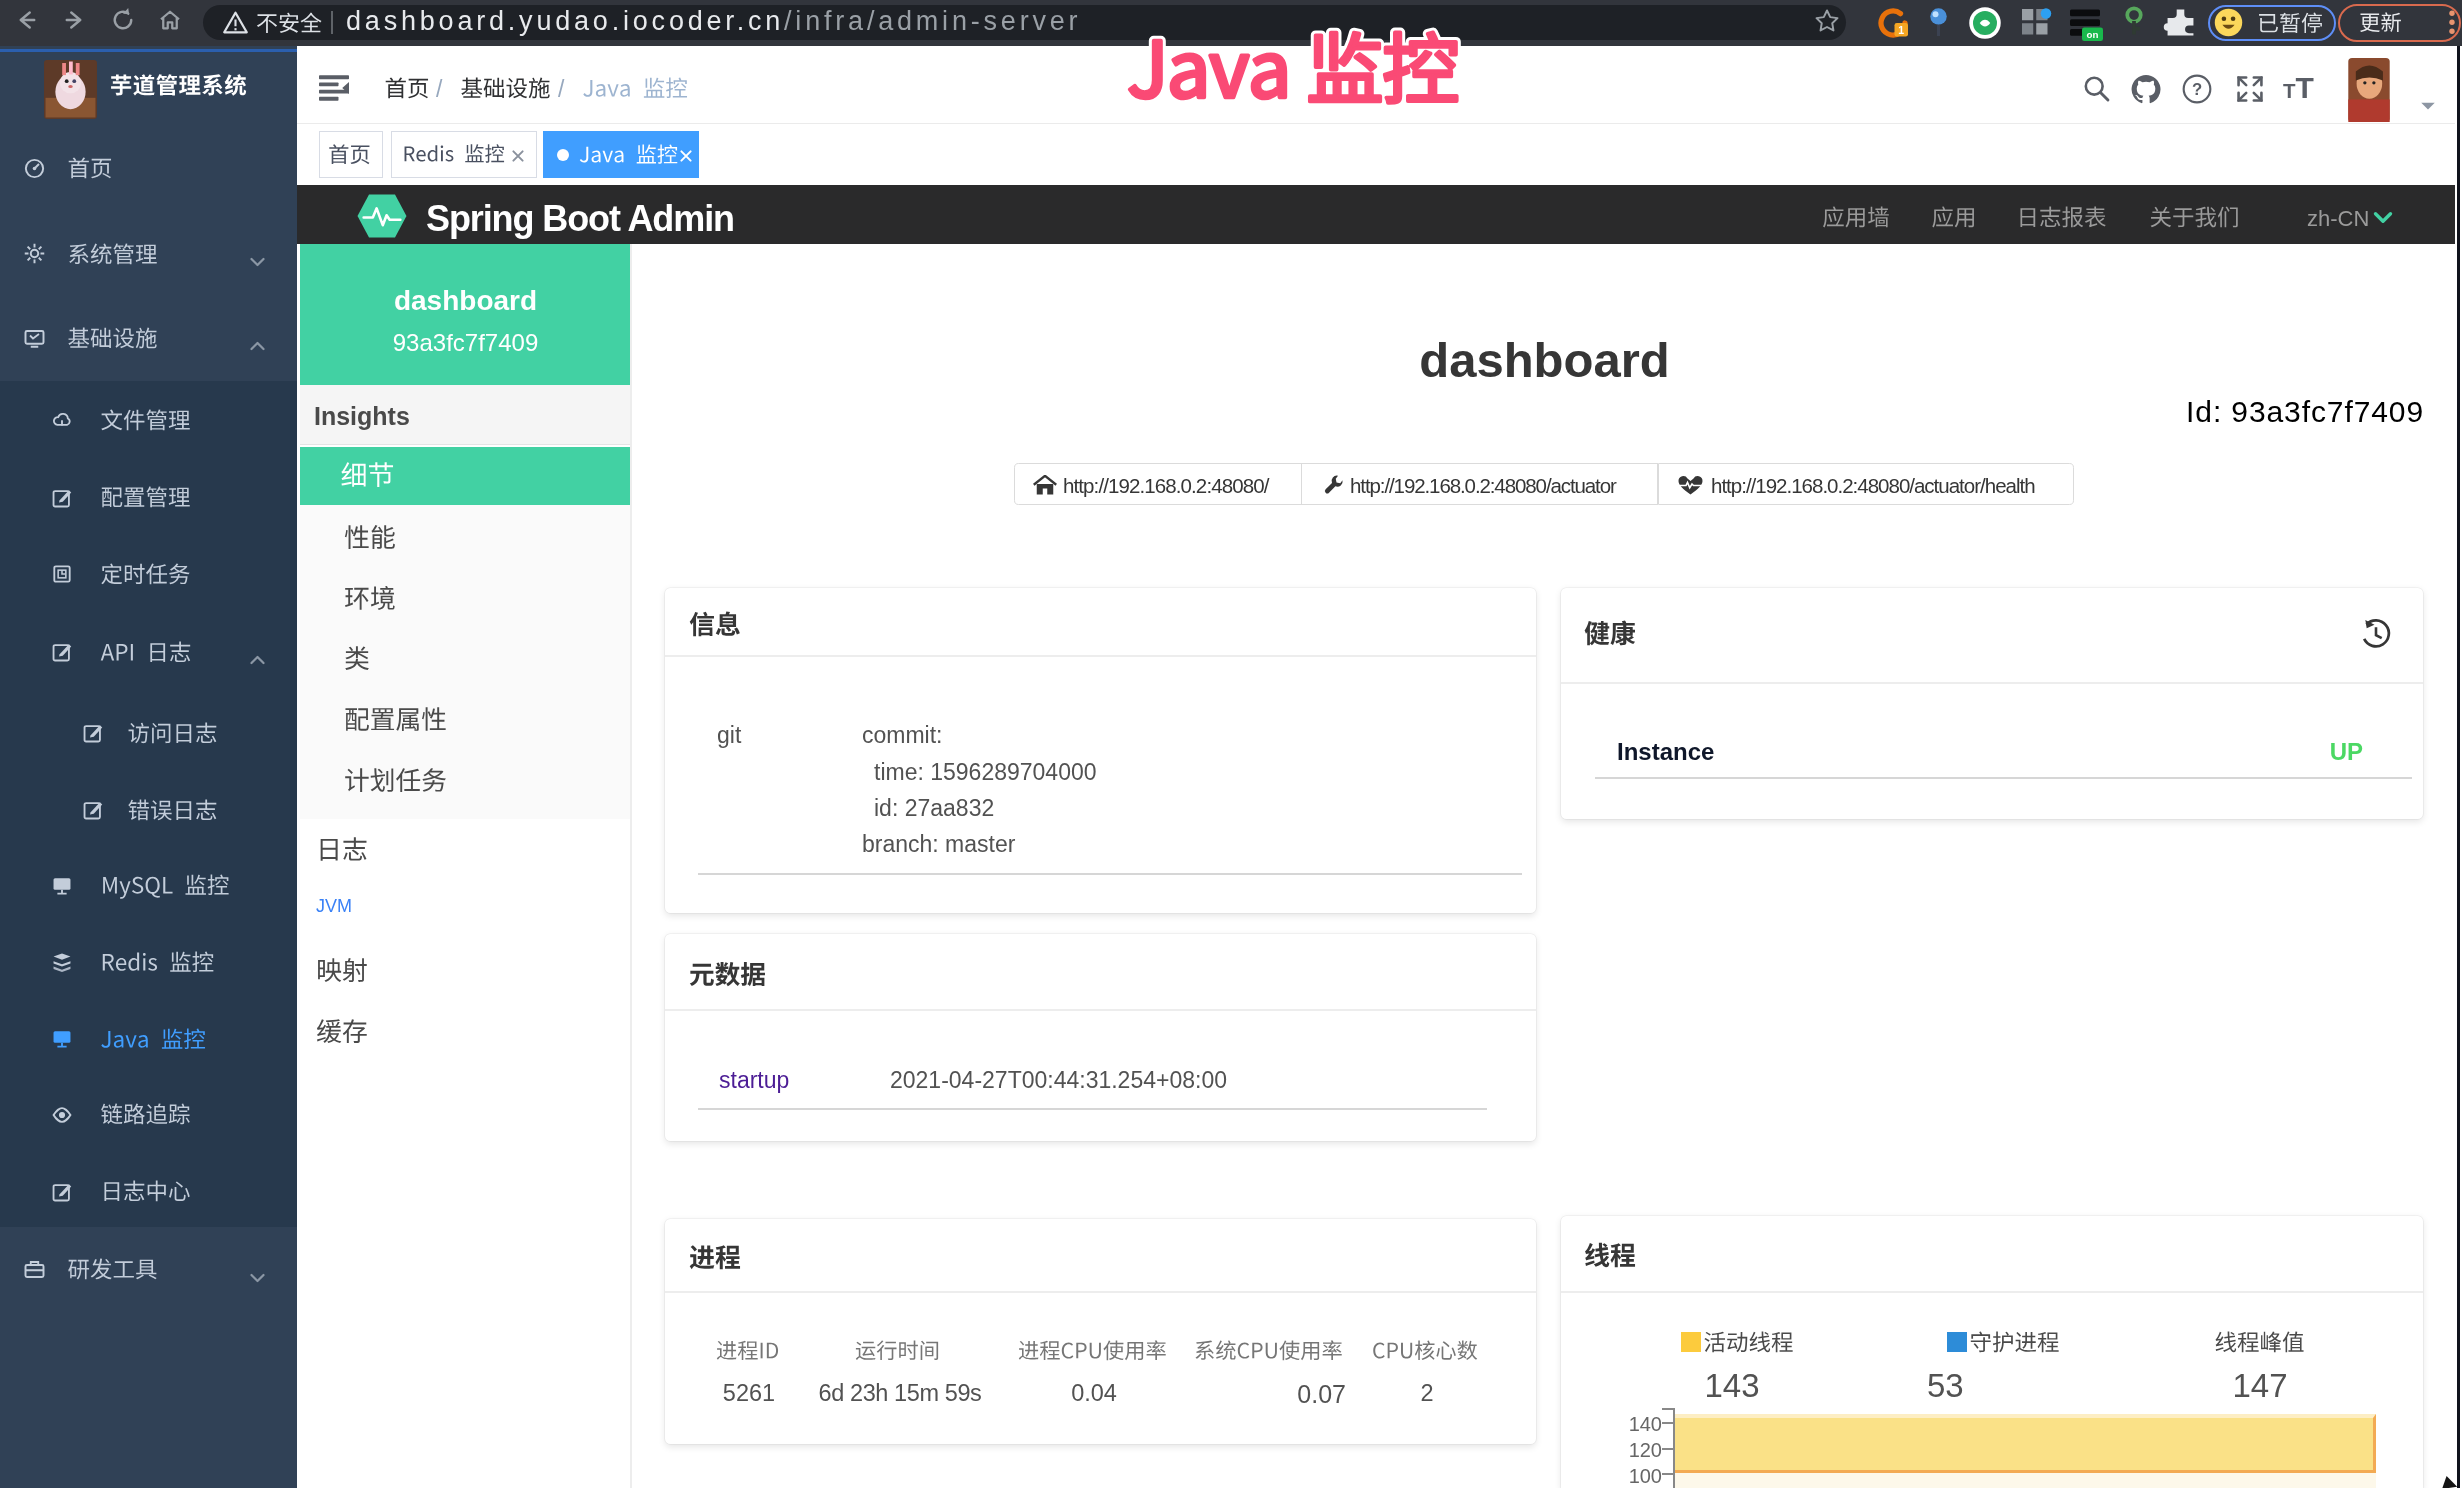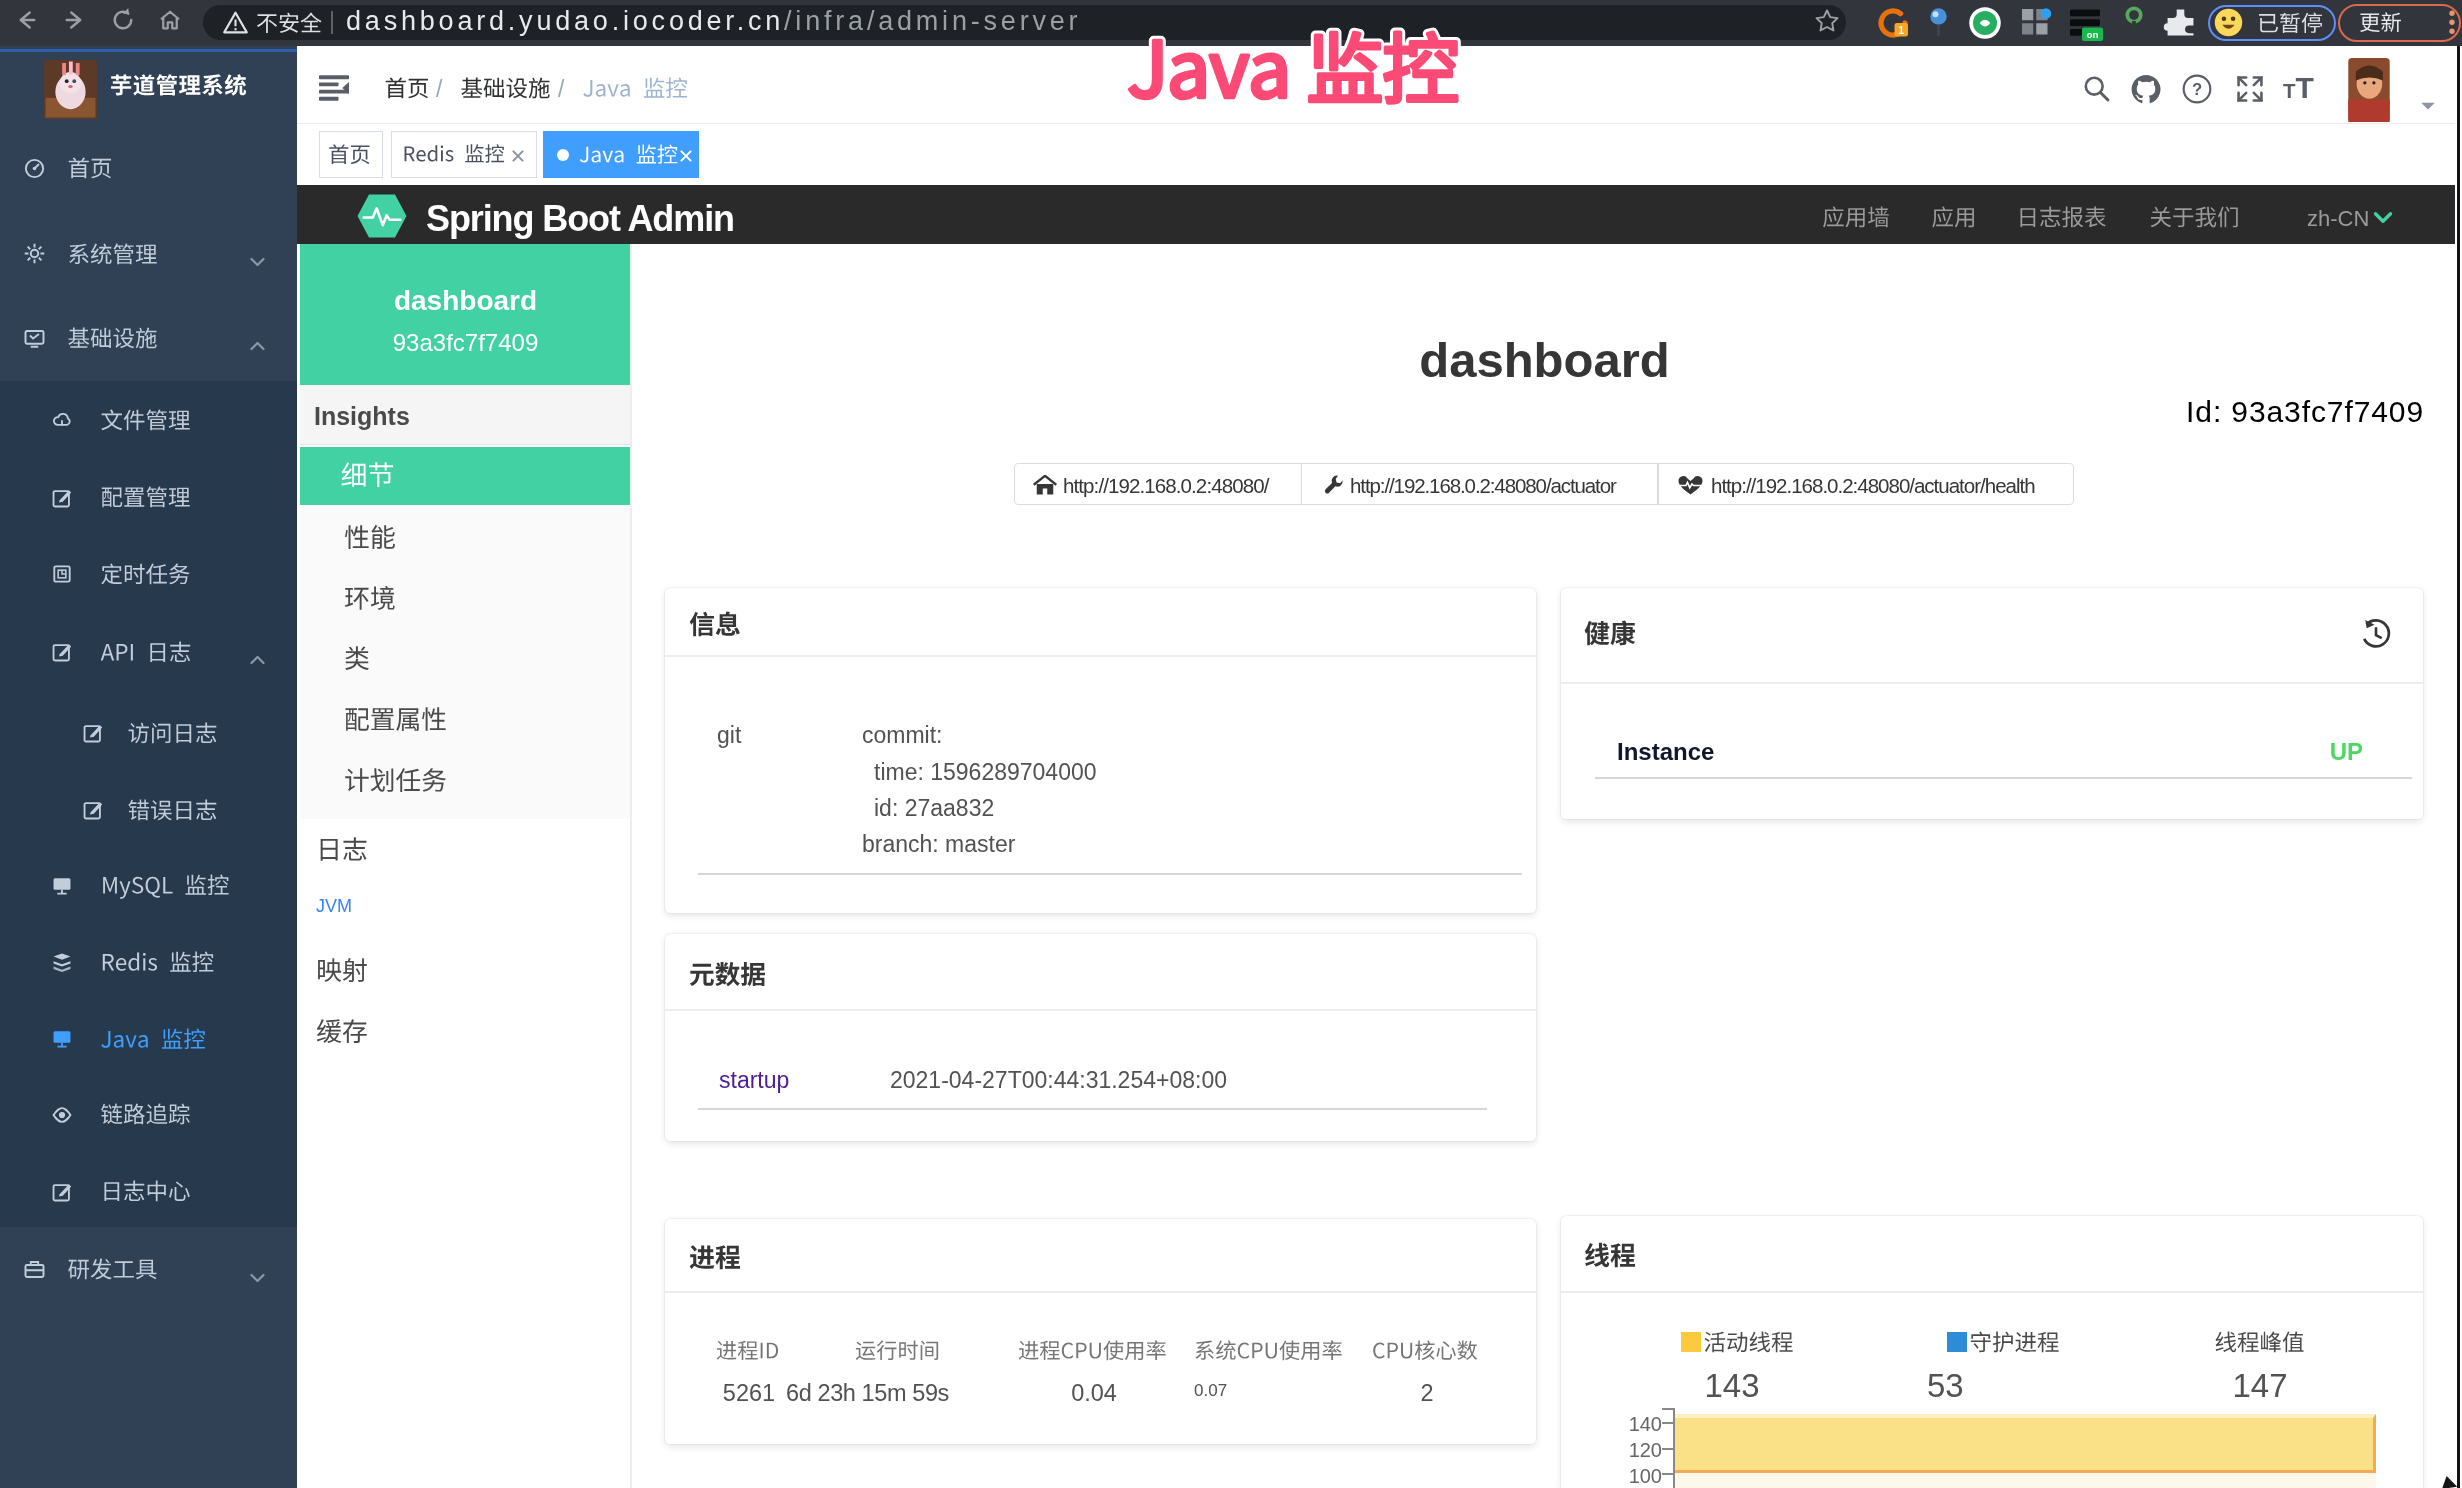--- a/index.html
+++ b/index.html
@@ -305,23 +305,23 @@
 
 <div class="a" style="left:665px;top:934px;width:871px;height:207px;background:#fff;border-radius:5.3px;box-shadow:0 2.3px 7.6px rgba(0,0,0,.1),0 0 0 0.8px rgba(0,0,0,.05)"></div>
 <div class="a" style="left:665px;top:1009px;width:871px;height:1.5px;background:#ededed"></div>
 <div class="tx" style="left:719px;top:1069px;font-size:23px;color:#4c1d95">startup</div>
 <div class="tx" style="left:890px;top:1069px;font-size:23px;color:#525252">2021-04-27T00:44:31.254+08:00</div>
 <div class="a" style="left:698px;top:1108px;width:789px;height:1.5px;background:#d6d6d6"></div>
 
 <div class="a" style="left:665px;top:1219px;width:871px;height:225px;background:#fff;border-radius:5.3px;box-shadow:0 2.3px 7.6px rgba(0,0,0,.1),0 0 0 0.8px rgba(0,0,0,.05)"></div>
 <div class="a" style="left:665px;top:1291px;width:871px;height:1.5px;background:#ededed"></div>
 <div class="tx" style="left:673px;top:1382px;width:152px;text-align:center;font-size:23.5px;color:#525252">5261</div>
-<div class="tx" style="left:786px;top:1382px;width:228px;text-align:left;font-size:23.5px;letter-spacing:-0.4px;color:#525252">6d 23h 15m 59s</div>
+<div class="tx" style="left:786px;top:1382px;width:228px;text-align:center;font-size:23.5px;letter-spacing:-0.4px;color:#525252">6d 23h 15m 59s</div>
 <div class="tx" style="left:1018px;top:1382px;width:152px;text-align:center;font-size:23.5px;color:#525252">0.04</div>
-<div class="tx" style="left:1194px;top:1382px;width:152px;text-align:left;font-size:17px;color:#525252">0.07</div>
+<div class="tx" style="left:1194px;top:1382px;width:152px;text-align:right;font-size:25px;color:#525252">0.07</div>
 <div class="tx" style="left:1351px;top:1382px;width:152px;text-align:center;font-size:23.5px;color:#525252">2</div>
 
 <div class="a" style="left:1561px;top:1216px;width:862px;height:272px;background:#fff;border-radius:5.3px 5.3px 0 0;box-shadow:0 2.3px 7.6px rgba(0,0,0,.1),0 0 0 0.8px rgba(0,0,0,.05)"></div>
 <div class="a" style="left:1561px;top:1291px;width:862px;height:1.5px;background:#ededed"></div>
 <div class="a" style="left:1681px;top:1332px;width:20px;height:20px;background:#fccb3d"></div>
 <div class="a" style="left:1947px;top:1332px;width:20px;height:20px;background:#2d8cd8"></div>
 <div class="tx" style="left:1656px;top:1369px;width:152px;text-align:center;font-size:33px;color:#525252">143</div>
 <div class="tx" style="left:1927px;top:1369px;width:152px;font-size:33px;color:#525252">53</div>
 <div class="tx" style="left:2184px;top:1369px;width:152px;text-align:center;font-size:33px;color:#525252">147</div>
 

